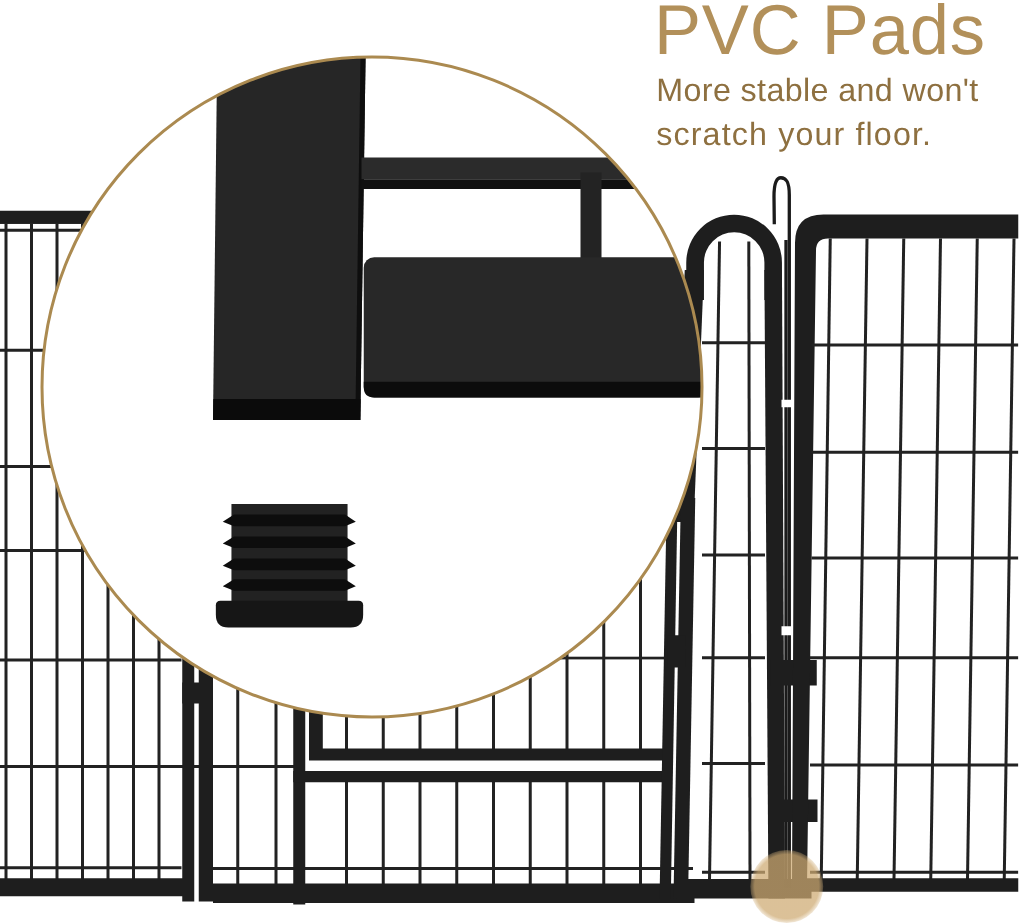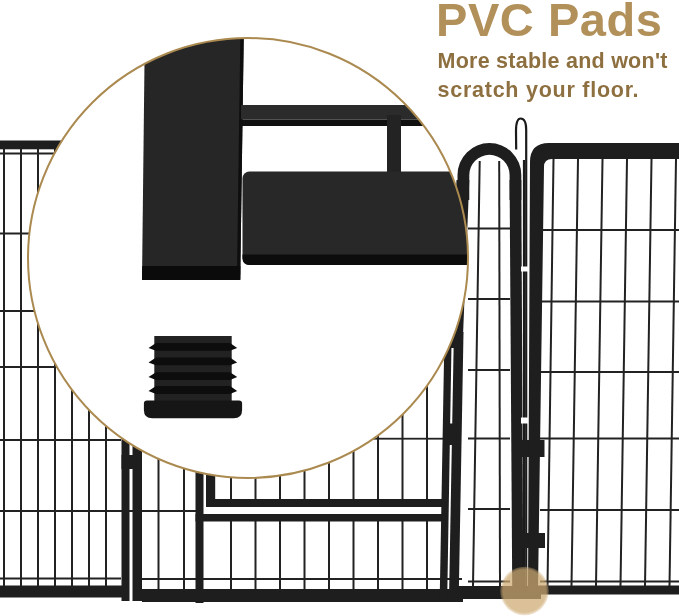--- a/index.html
+++ b/index.html
@@ -1,17 +1,17 @@
 <!DOCTYPE html>
 <html><head>
 <meta charset="utf-8">
 <style>
   html,body{margin:0;padding:0;background:#ffffff;}
   .page{position:relative;width:679px;height:616px;overflow:hidden;background:#fff;
-        font-family:"Liberation Sans", sans-serif;font-weight:bold;}
+        font-family:"Liberation Sans", sans-serif;}
   svg{position:absolute;left:0;top:0;}
 </style>
 </head>
 <body>
 <div class="page">
 <svg width="679" height="616" viewBox="0 0 679 616">
   <defs>
     <clipPath id="circleClip">
           <circle cx="248" cy="258" r="220"></circle>
         </clipPath>

